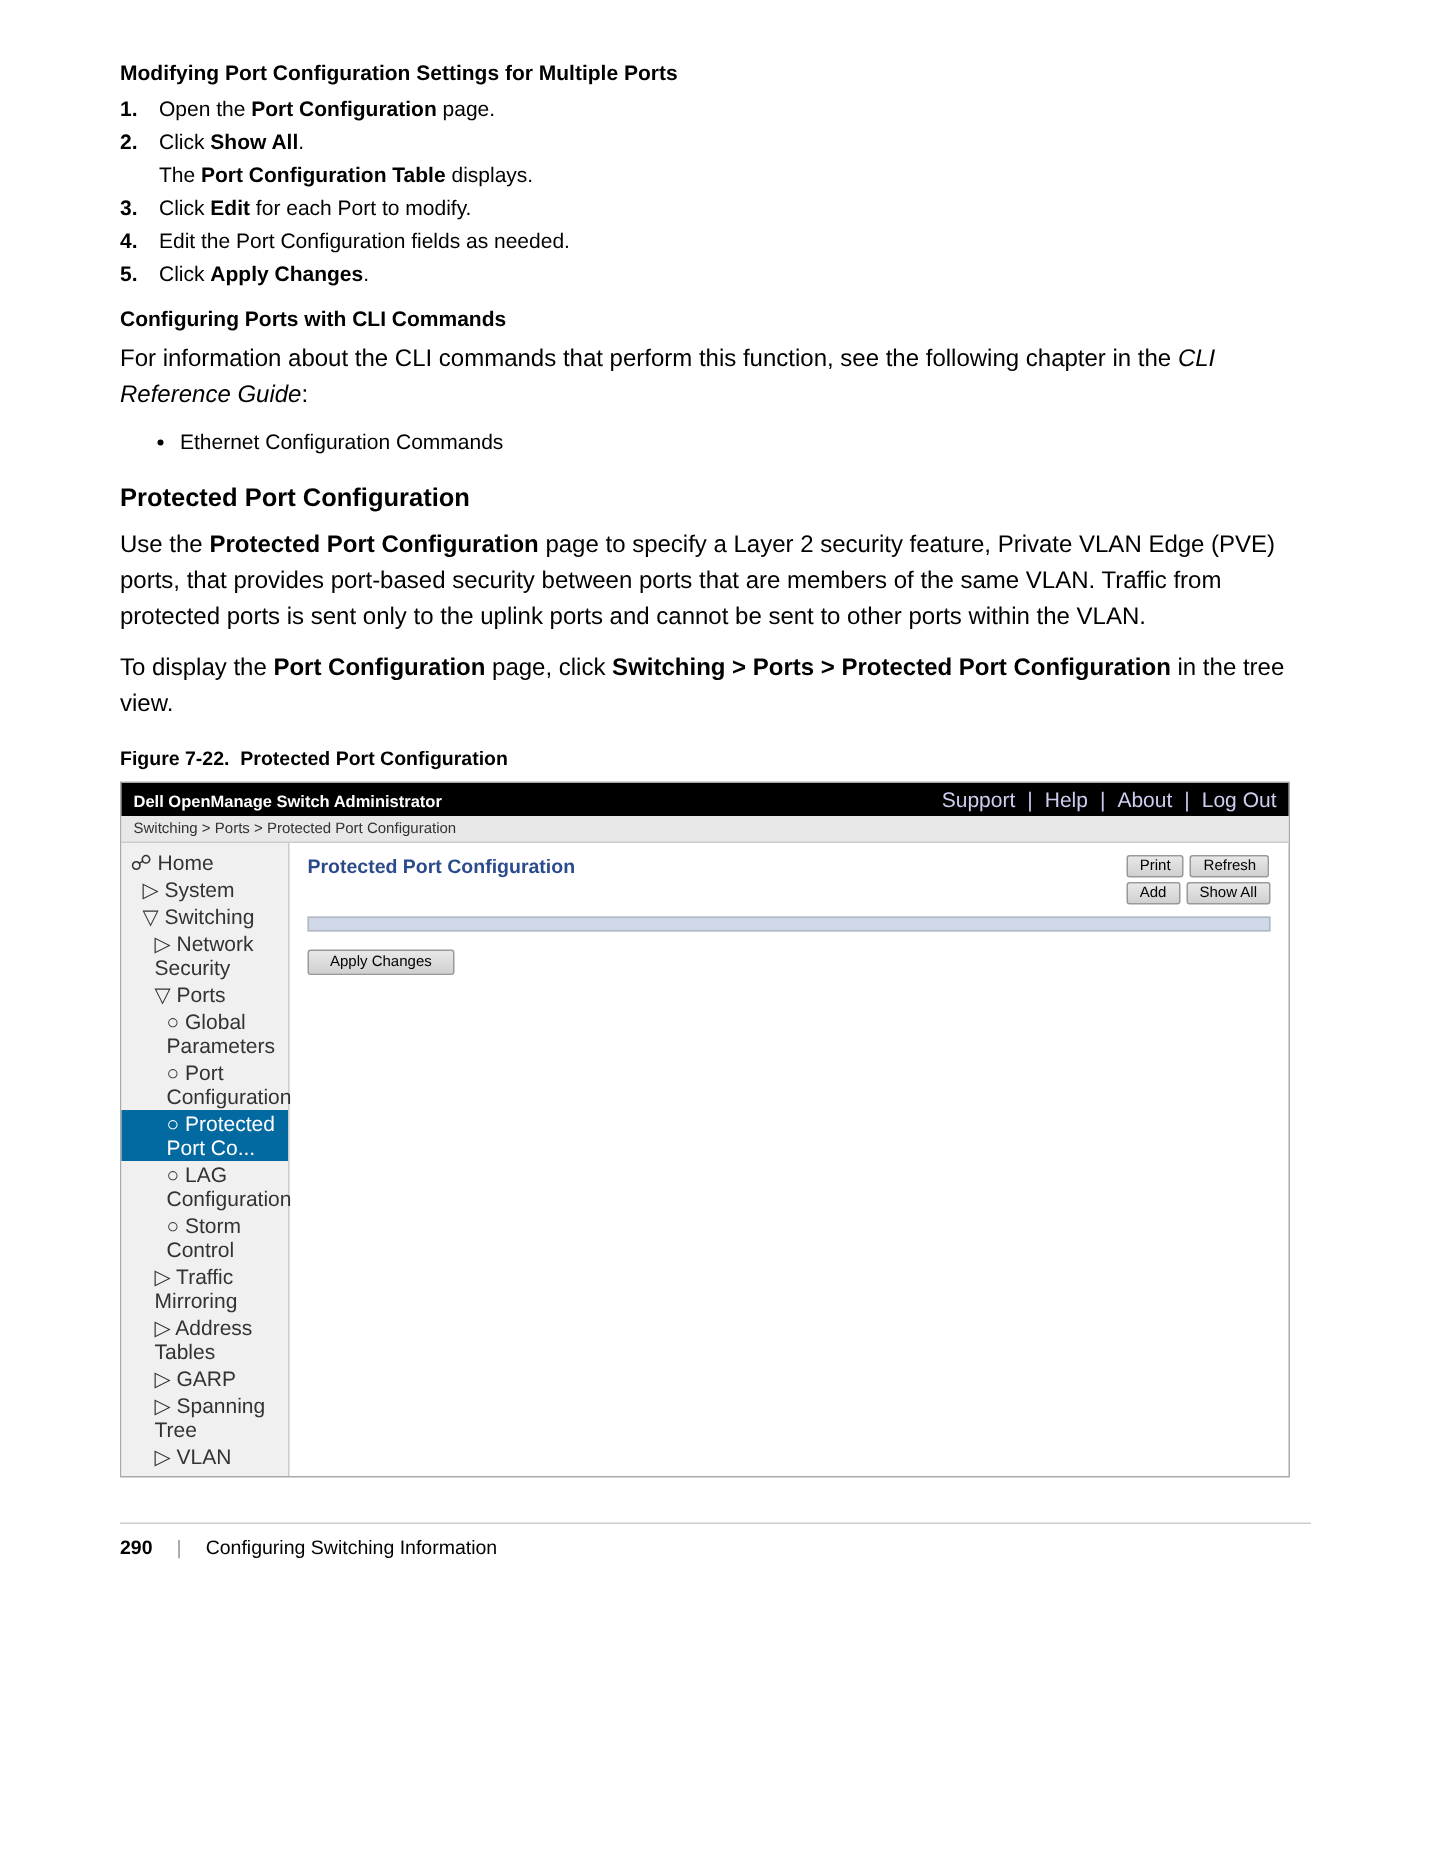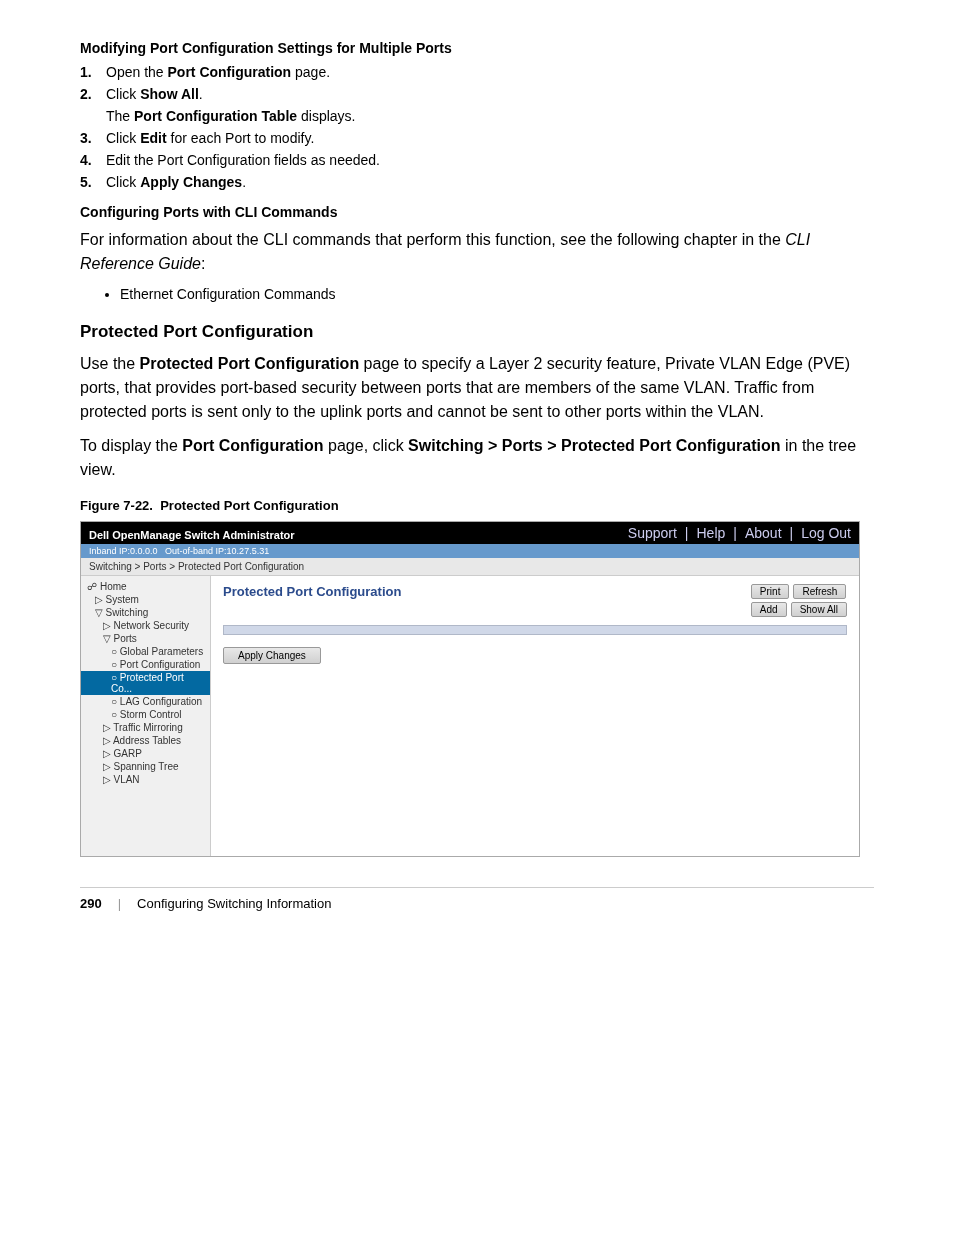--- a/index.html
+++ b/index.html
@@ -139,25 +139,25 @@
       color: #333;
       border-bottom: 1px solid #ccc;
     }
 
     .ss-body {
       display: flex;
       min-height: 280px;
     }
 
     .ss-sidebar {
-      width: 130px;
+      width: 112px;
       background: #f0f0f0;
       border-right: 1px solid #ccc;
       padding: 4px 0;
-      font-size: 10px;
+      font-size: 14px;
     }
 
     .ss-sidebar-item {
       padding: 1px 6px;
       color: #333;
       cursor: pointer;
     }
 
     .ss-sidebar-item.active {
       background: #0369a1;
@@ -349,24 +349,20 @@
       <span>|</span>
       <span>Help</span>
       <span>|</span>
       <span>About</span>
       <span>|</span>
       <span>Log Out</span>
     </div>
   </div>
 
 
-  <div class="ss-inband-bar">
-    <span>Inband IP:0.0.0.0</span>&nbsp;&nbsp;
-    <span>Out-of-band IP:10.27.5.31</span>
-  </div>
 
   <div class="ss-breadcrumb-bar">
     <span>Switching &gt; Ports &gt; Protected Port Configuration</span>
   </div>
 
   <div class="ss-body">
 
     <div class="ss-sidebar">
       <div class="ss-sidebar-item">☍ Home</div>
       <div class="ss-sidebar-item indent1">▷ System</div>

